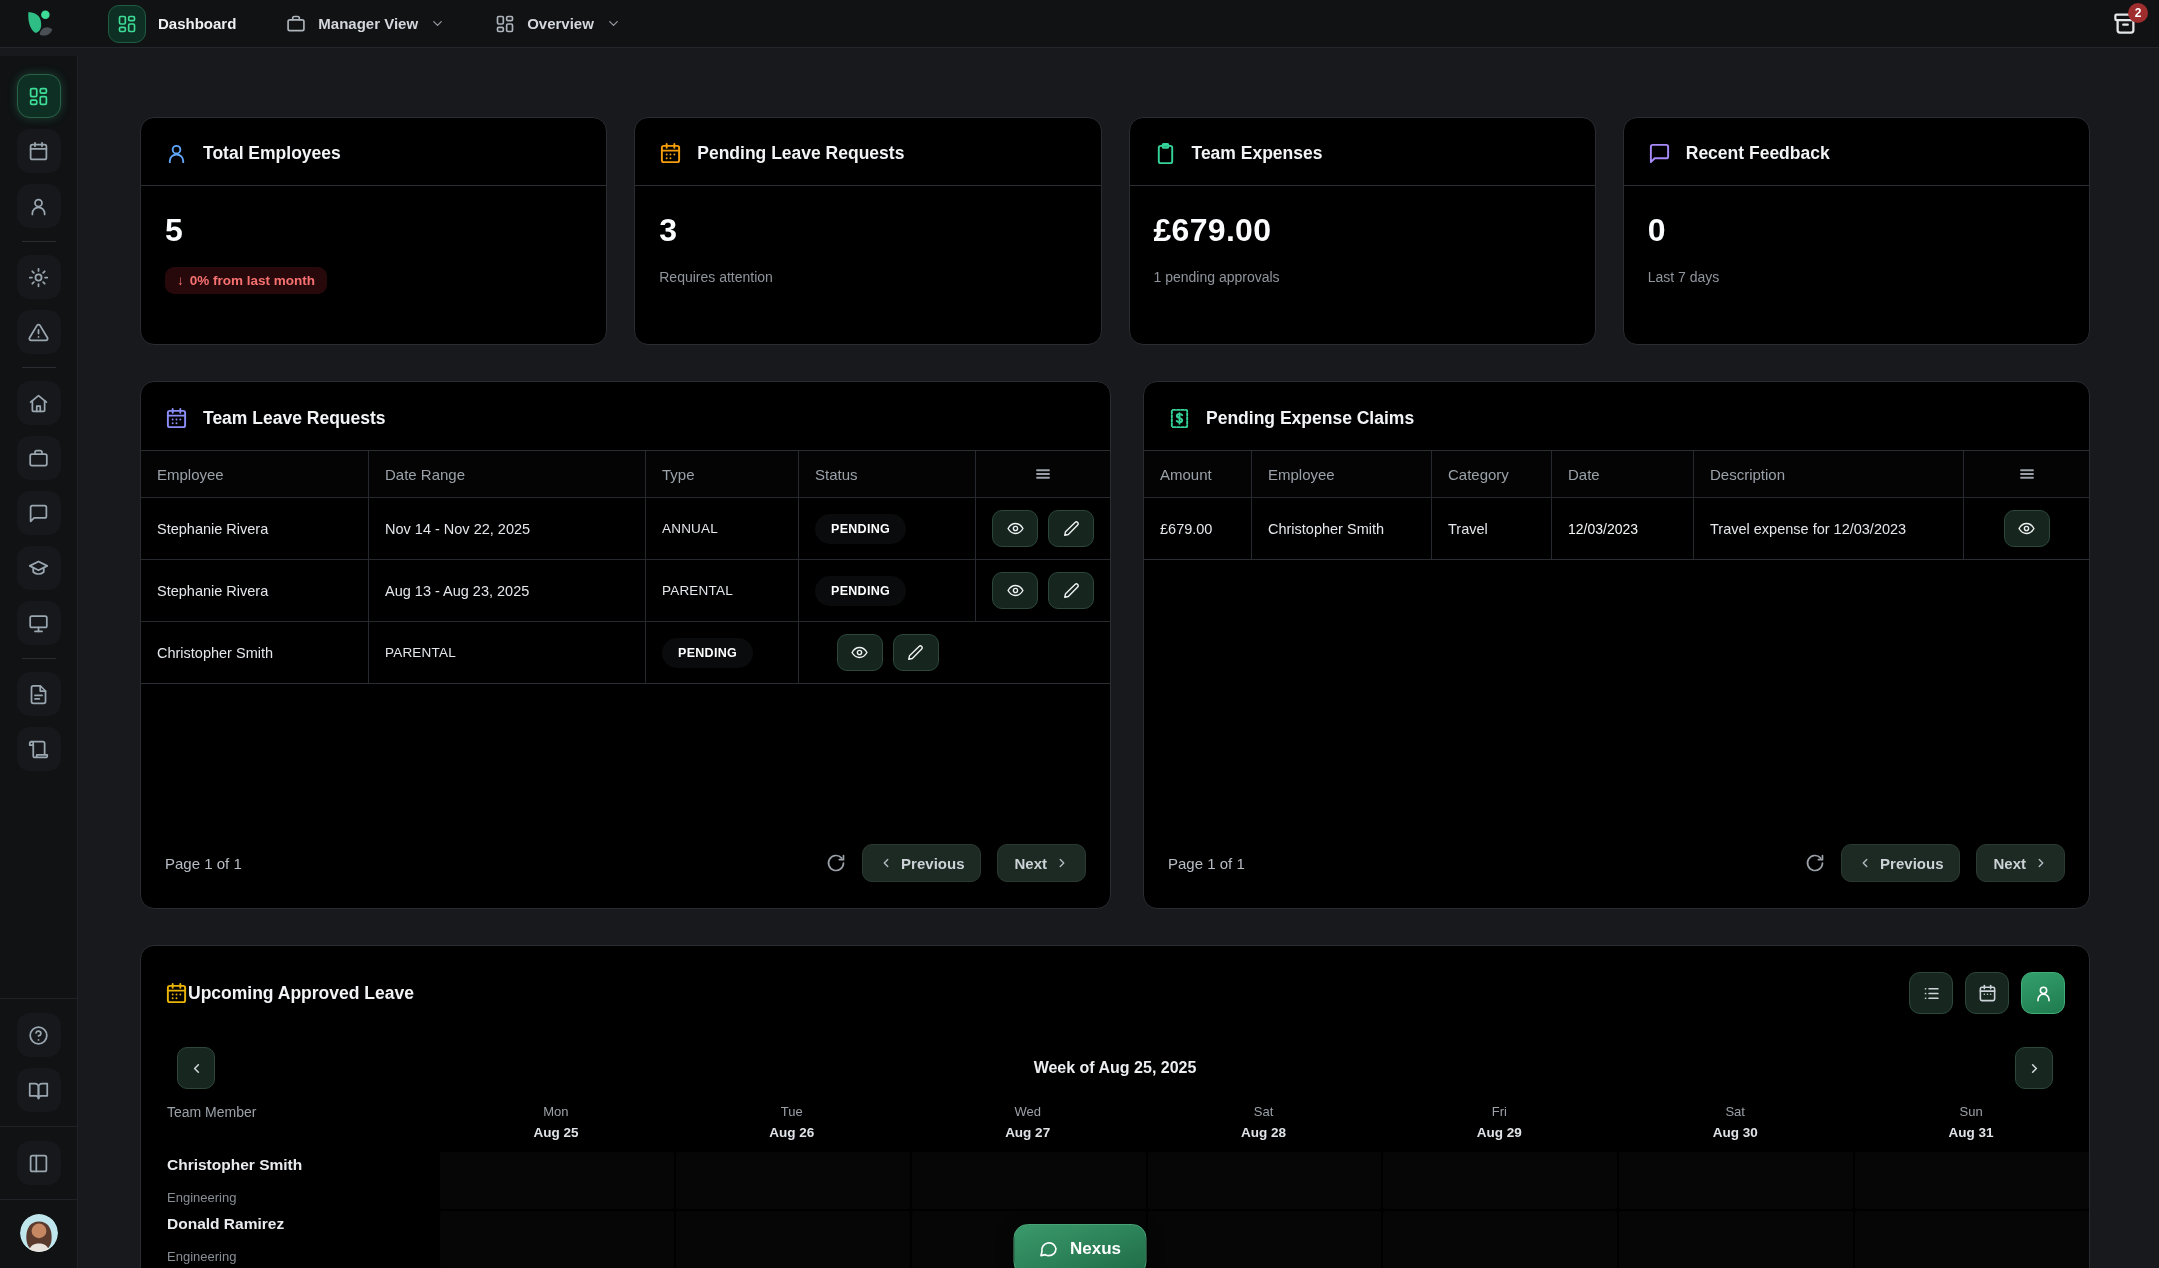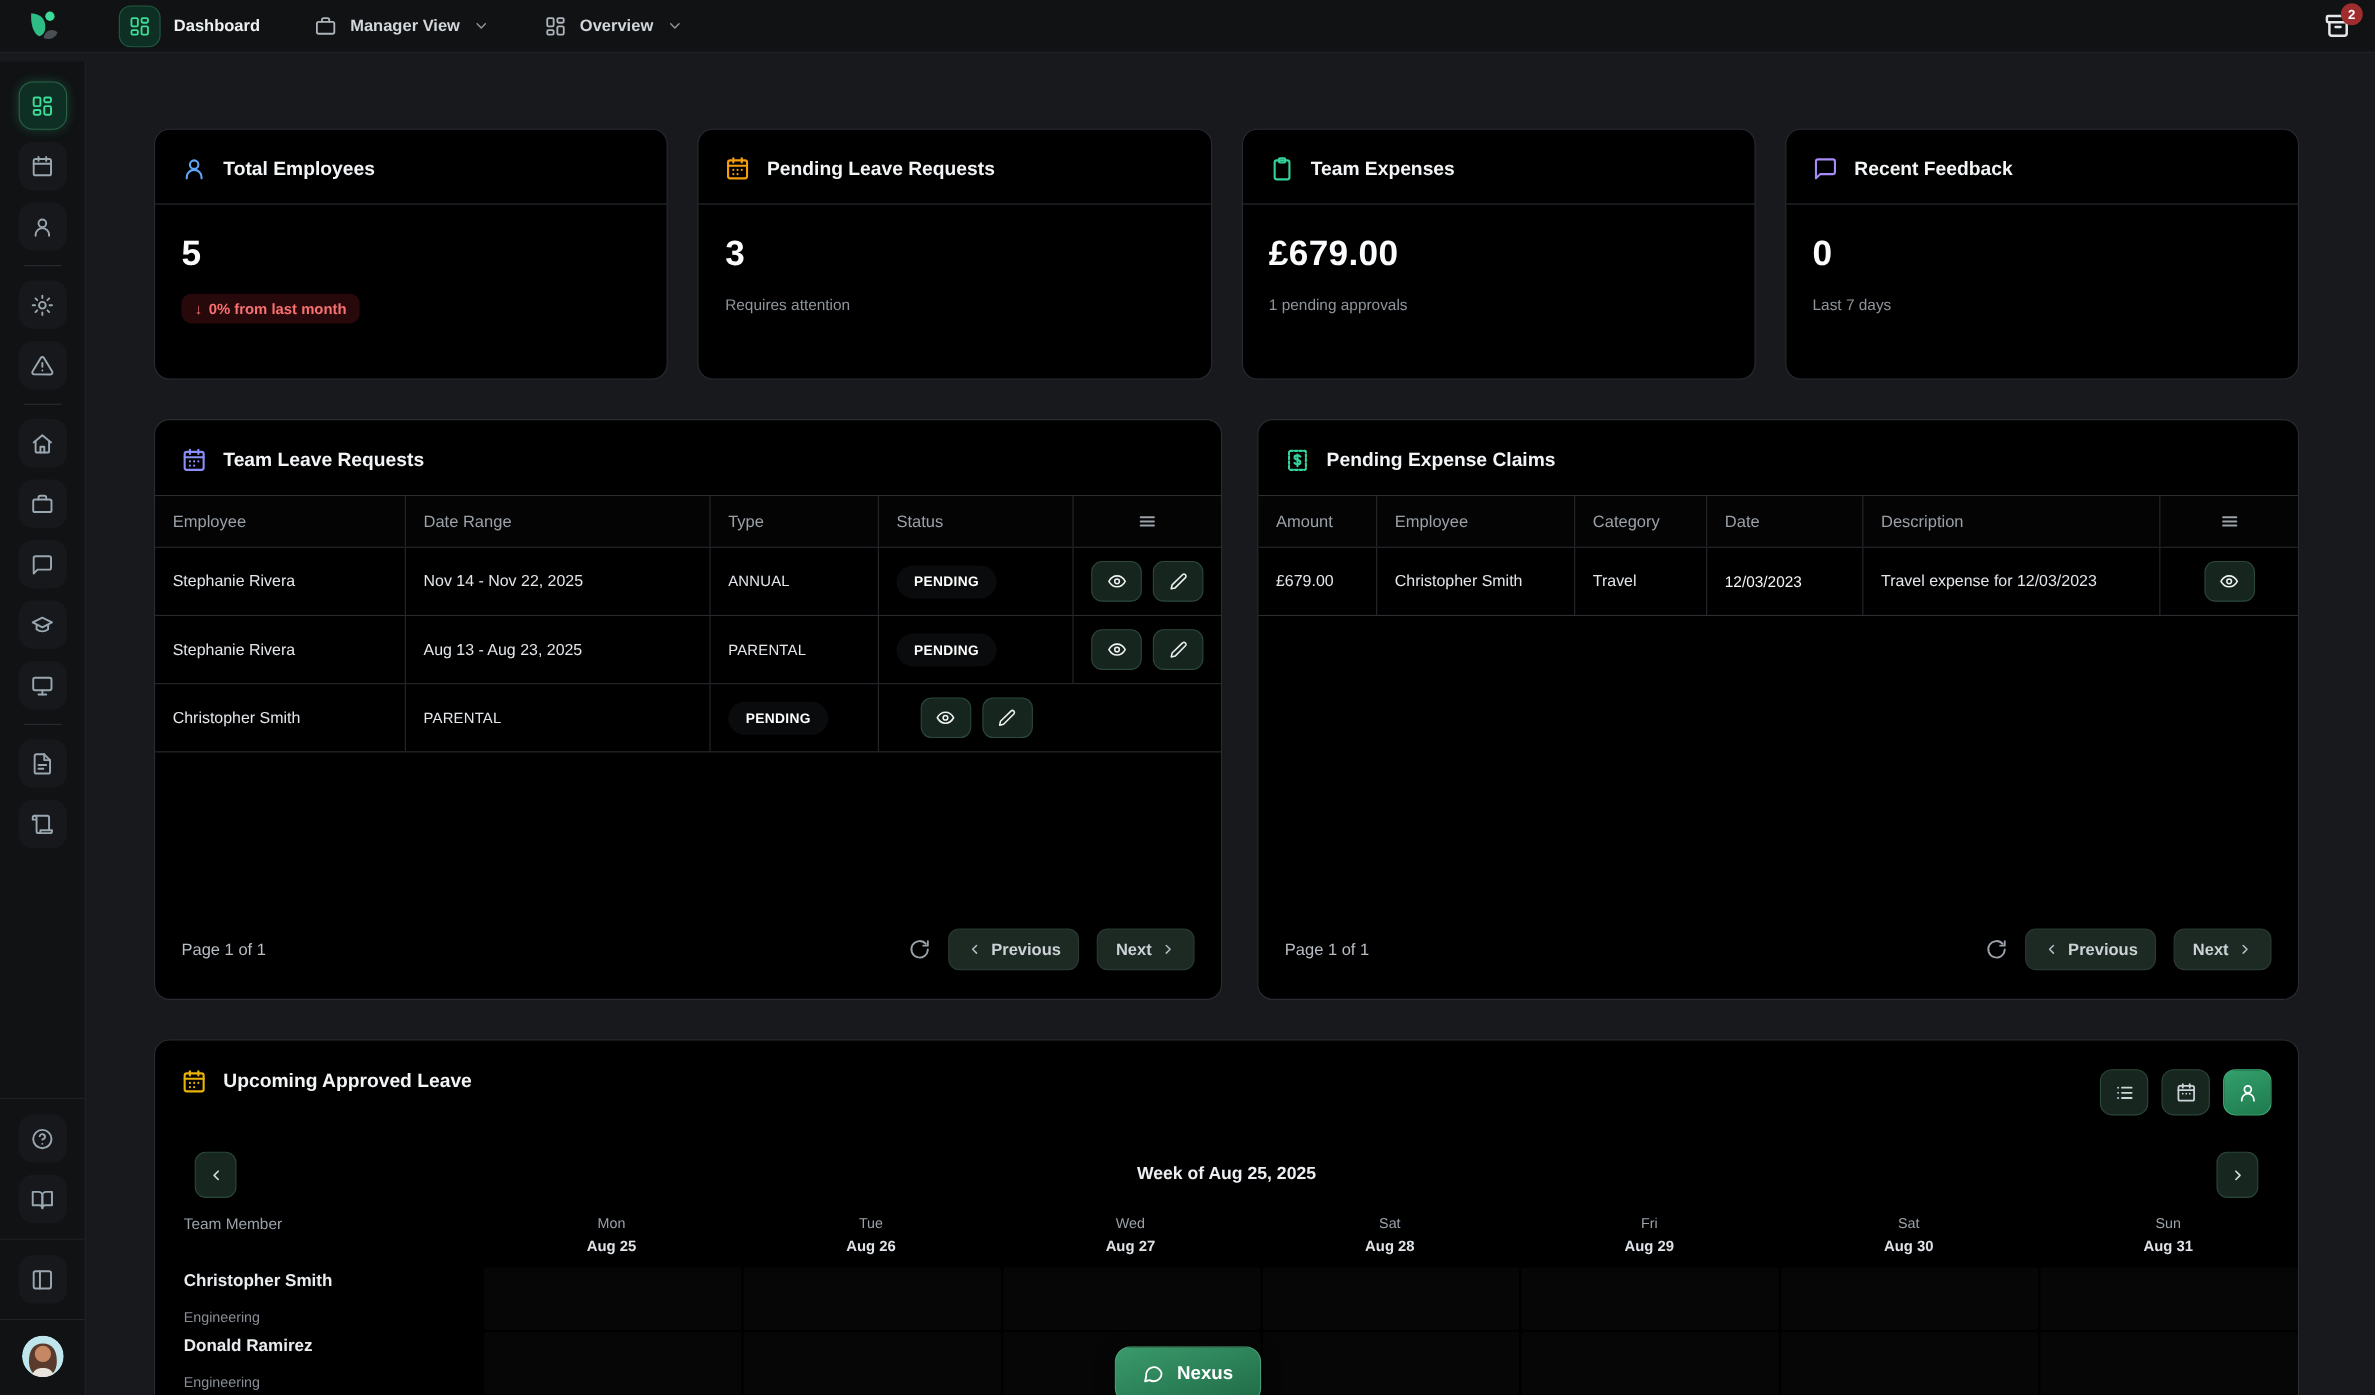--- a/index.html
+++ b/index.html
@@ -85,21 +85,21 @@
   .tc-footer { margin-top:auto; display:flex; align-items:center; padding:0 24px 26px; }
   .page-label { font-size:15px; color:#b7bdc4; }
   .foot-right { margin-left:auto; display:flex; align-items:center; gap:16px; }
   .refresh-ic { width:20px; height:20px; color:#9aa1a8; cursor:pointer; }
   .pg-btn { height:38px; padding:0 16px; border-radius:10px; background:#1c2a23; border:1px solid #2b3a31;
     color:#cdd2d7; font-size:15px; font-weight:600; display:flex; align-items:center; gap:8px; cursor:pointer; }
   .pg-btn .ic { width:14px; height:14px; color:#b3bac0; }
 
   
   .upcoming-card { margin-top:36px; height:480px; position:relative; }
-  .up-head { display:flex; gap:15px; padding:26px 24px 18px; }
+  .up-head { display:flex; align-items:center; padding:26px 24px 18px; }
   .up-head .ic { width:23px; height:23px; }
   .view-toggles { margin-left:auto; display:flex; gap:12px; }
   .vt-btn { width:44px; height:42px; border-radius:11px; background:#17271f; border:1px solid #2b483a;
     color:#cdd4da; display:flex; align-items:center; justify-content:center; cursor:pointer; }
   .vt-btn .ic { width:19px; height:19px; }
   .vt-btn.active { background:linear-gradient(160deg,#33a06c,#1f7a4e); border-color:#3fae78; color:#fff; }
   .week-nav { position:relative; height:44px; margin:14px 36px 0; display:flex; align-items:center; justify-content:center; }
   .wk-btn { position:absolute; width:38px; height:42px; border-radius:10px; background:#17271f;
     border:1px solid #2b483a; color:#d4dade; display:flex; align-items:center; justify-content:center; cursor:pointer; }
   .wk-btn.left { left:0; } .wk-btn.right { right:0; }

